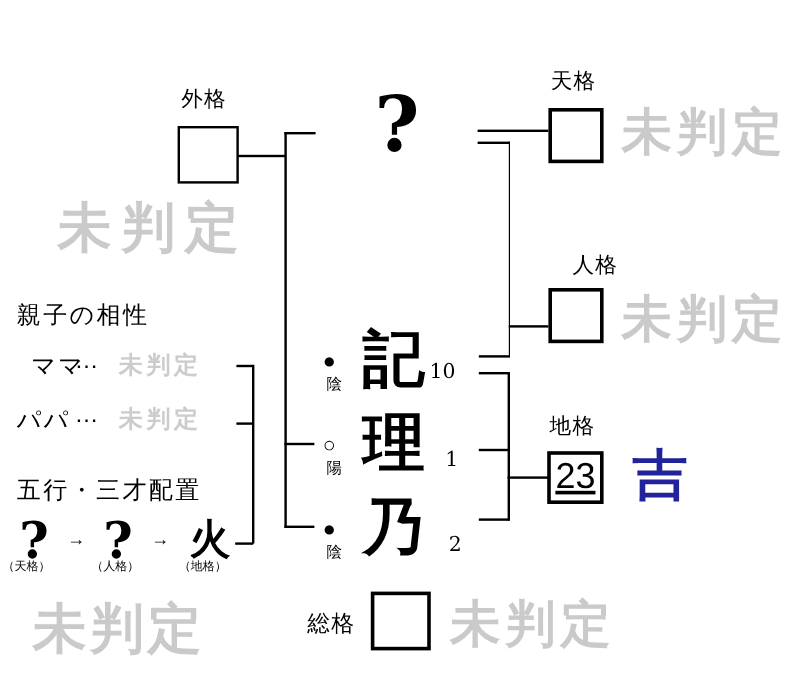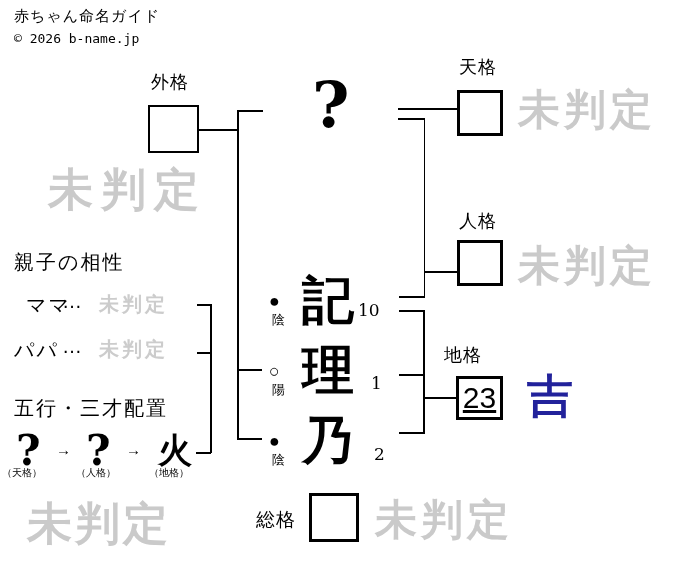--- a/index.html
+++ b/index.html
@@ -30,38 +30,36 @@
   .kichi{
     font-family:"DejaVu Serif",serif;font-weight:bold;font-size:46px;line-height:1;color:#22229b;
   }
   .num-val{font-size:30px;font-family:"Liberation Sans",sans-serif;text-decoration:underline;}
 </style>
 </head>
 <body>
 
 <div id="stage">
 
-  <div class="abs" style="left:14px;top:7px;font-size:15px;letter-spacing:1px;">赤ちゃん命名ガイド</div>
-  <div class="abs" style="left:14px;top:31px;font-size:13px;font-family:'DejaVu Sans Mono',monospace;">© 2026 b-name.jp</div>
 
   <div class="abs kaku-label" style="left:151px;top:70px;">外格</div>
   <div class="box" style="left:148px;top:105px;width:51px;height:48px;border-width:2px;"></div>
   <div class="abs watermark" style="left:48px;top:160px;font-size:45px;letter-spacing:8px;">未判定</div>
 
   <div class="abs" style="left:312px;top:73px;font-size:64px;line-height:1;font-family:'DejaVu Serif',serif;font-weight:bold;">?</div>
 
   <div class="abs kaku-label" style="left:459px;top:55px;">天格</div>
   <div class="box" style="left:457px;top:90px;width:46px;height:46px;"></div>
   <div class="abs watermark" style="left:518px;top:82px;font-size:42px;letter-spacing:4px;">未判定</div>
 
-  <div class="abs kaku-label" style="left:459px;top:209px;">人格</div>
+  <div class="abs kaku-label" style="left:477px;top:209px;">人格</div>
   <div class="box" style="left:457px;top:240px;width:46px;height:46px;"></div>
   <div class="abs watermark" style="left:518px;top:238px;font-size:42px;letter-spacing:4px;">未判定</div>
 
-  <div class="abs kaku-label" style="left:444px;top:343px;">地格</div>
+  <div class="abs kaku-label" style="left:458px;top:343px;">地格</div>
   <div class="box num-val" style="left:456px;top:376px;width:47px;height:44px;display:flex;align-items:center;justify-content:center;">23</div>
   <div class="abs kichi" style="left:527px;top:373px;">吉</div>
 
   <div class="abs name-char" style="left:302px;top:274px;">記</div>
   <div class="abs stroke-num" style="left:358px;top:302px;">10</div>
   <div class="abs inyo-sym" style="left:269px;top:292px;">●</div>
   <div class="abs inyo-lab" style="left:272px;top:313px;">陰</div>
 
   <div class="abs name-char" style="left:302px;top:344px;">理</div>
   <div class="abs stroke-num" style="left:371px;top:375px;">1</div>

